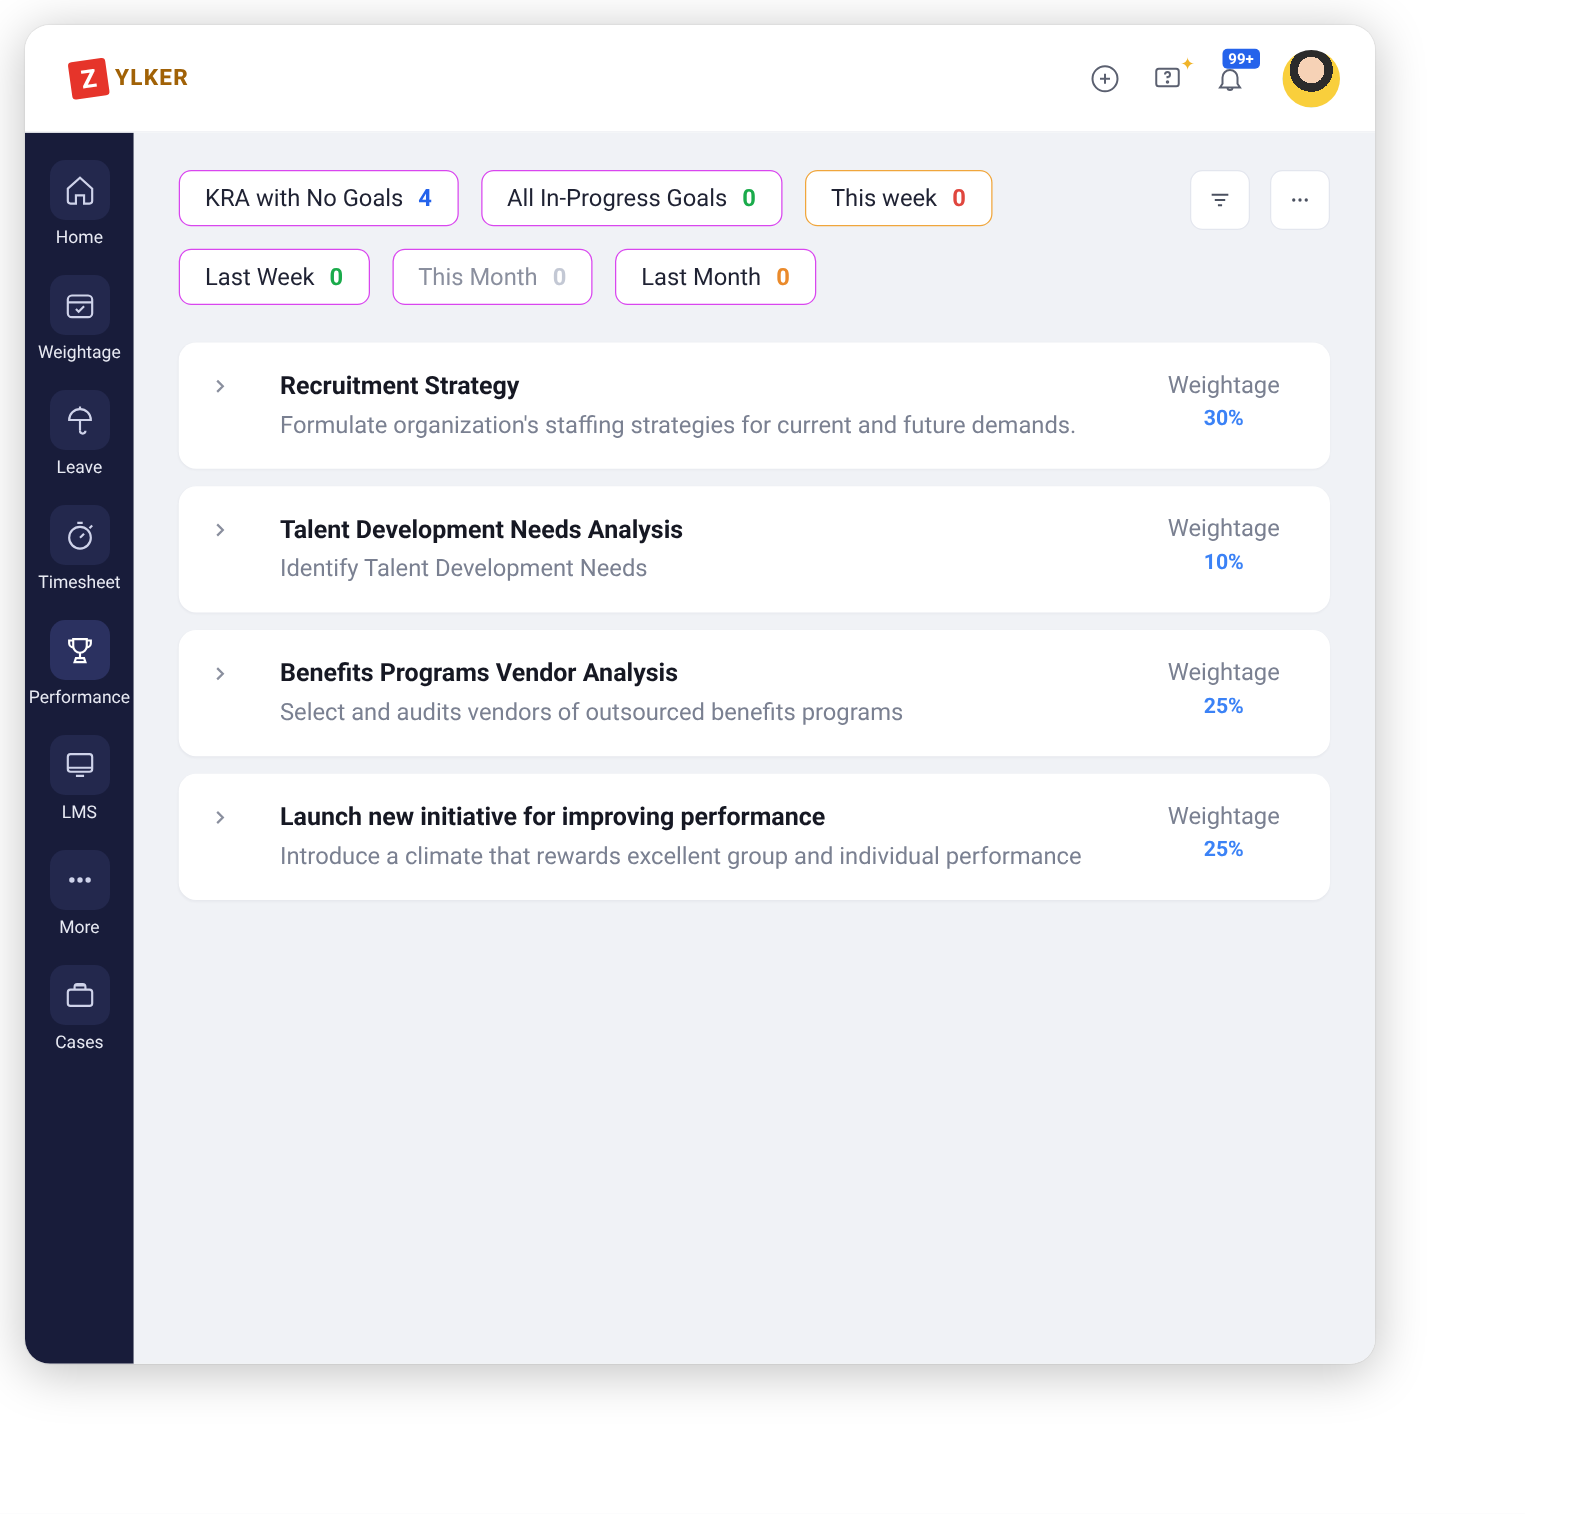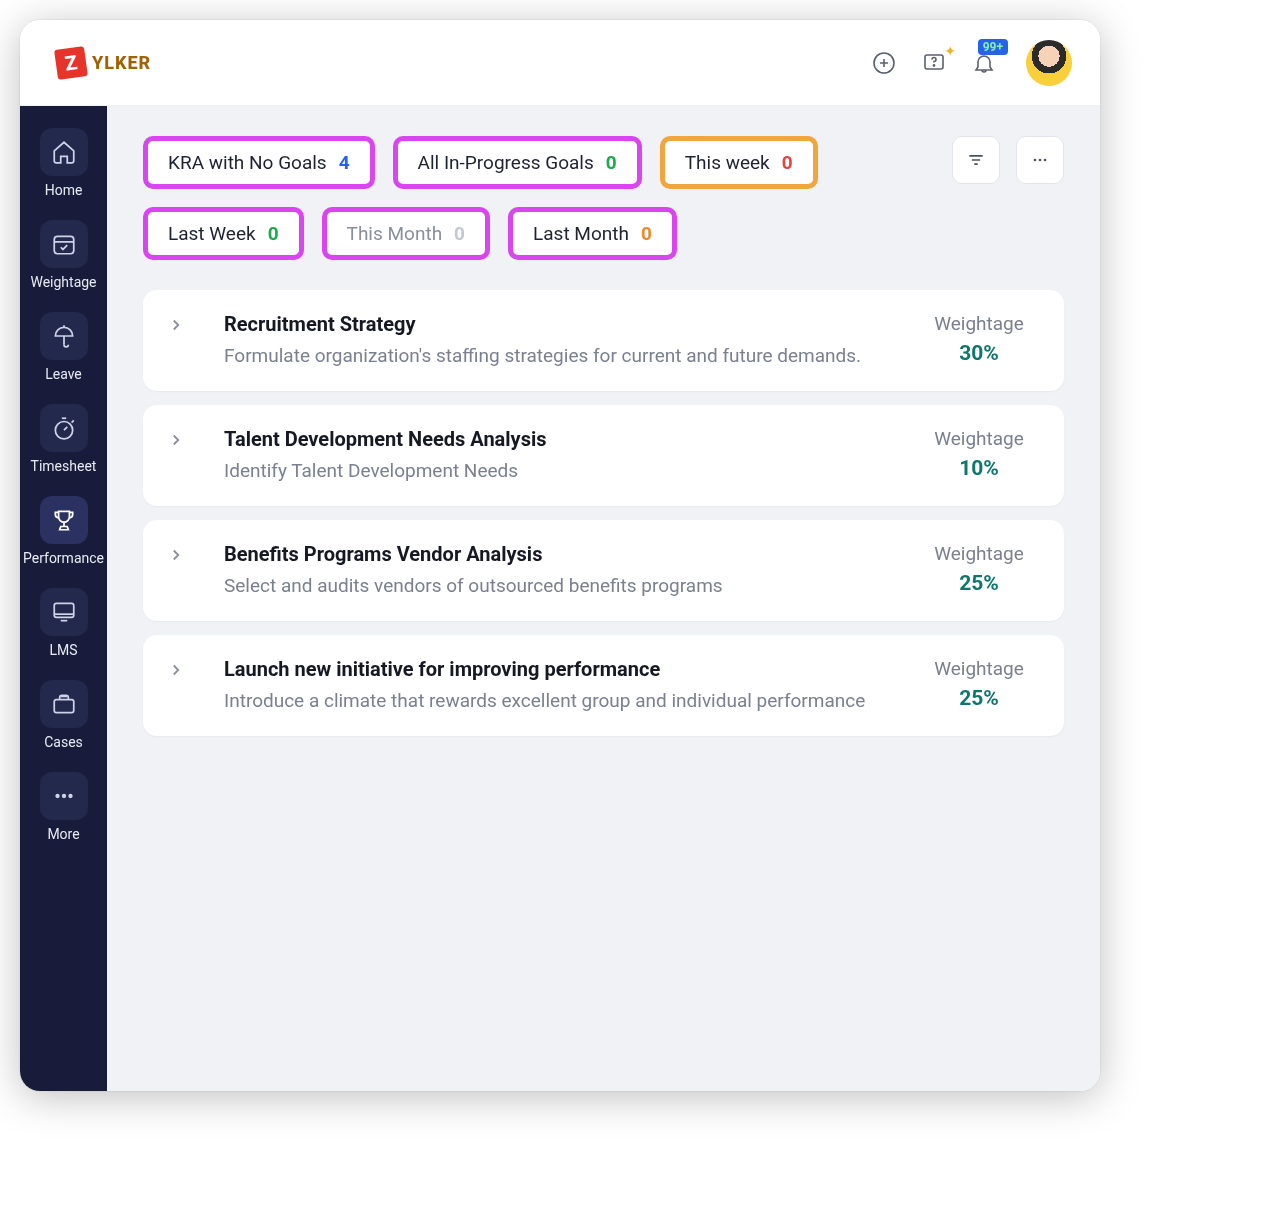--- a/index.html
+++ b/index.html
@@ -44,21 +44,21 @@
   .header-actions { display: flex; align-items: center; gap: 22px; }
   .header-icon {
     width: 28px; height: 28px; display: flex; align-items: center; justify-content: center;
     color: #5b6070; cursor: pointer;
   }
   .help-wrap { position: relative; }
   .help-spark { position: absolute; top: -6px; right: -8px; color: #f0b429; font-size: 14px; }
   .bell-wrap { position: relative; }
   .bell-badge {
     position: absolute; top: -10px; right: -10px;
-    background: #2563eb; color: #86efac; font-size: 12px; font-weight: 700;
+    background: #2563eb; color: #ffffff; font-size: 12px; font-weight: 700;
     padding: 1px 5px; border-radius: 4px;
   }
   .avatar {
     width: 46px; height: 46px; border-radius: 50%;
     background: radial-gradient(circle at 50% 35%, #f6d2b6 0 28%, #2b2b2b 28% 46%, #f9cf3c 46% 100%);
     background-color: #2fb4ee;
     margin-left: 6px;
     cursor: pointer;
   }
 
@@ -94,21 +94,21 @@
   }
 
   .filters {
     display: flex; flex-wrap: wrap; gap: 16px 18px;
     align-items: flex-start;
     margin-bottom: 30px;
   }
   .filters-row { display: flex; flex-wrap: wrap; gap: 18px 18px; max-width: 720px; }
   .chip {
     background: #fff;
-    border: 5px solid #d946ef;
+    border: 1px solid #d946ef;
     border-radius: 10px;
     padding: 10px 20px;
     font-size: 19px;
     color: #1f2233;
     display: flex; align-items: flex-start; gap: 12px;
     cursor: pointer;
   }
   .chip.active { border-color: #f0a63c; }
   .chip .count { font-weight: 700; }
   .count-blue { color: #2563eb; }
@@ -132,21 +132,21 @@
     align-items: flex-start;
     gap: 33px;
     box-shadow: 0 1px 2px rgba(16,20,40,0.04);
   }
   .card-chevron { width: 24px; color: #8a8f9e; margin-top: 4px; flex-shrink: 0; cursor: pointer; }
   .card-body { flex: 1; min-width: 0; }
   .card-title { font-size: 20px; font-weight: 700; color: #161823; margin-bottom: 8px; }
   .card-desc { font-size: 19px; color: #7a8091; white-space: nowrap; overflow: hidden; text-overflow: clip; }
   .card-right { text-align: center; width: 110px; flex-shrink: 0; }
   .weightage-label { font-size: 19px; color: #7a8091; margin-bottom: 6px; }
-  .weightage-val { font-size: 21px; font-weight: 700; color: #0f766e; }
+  .weightage-val { font-size: 17px; font-weight: 700; color: #3b82f6; }
 
   svg { display: block; }
 </style>
 </head>
 <body>
 
 <div class="app-frame">
 
   <div class="header">
     <div class="logo">
@@ -241,37 +241,37 @@
             <svg width="26" height="26" viewBox="0 0 24 24" fill="none" stroke="currentColor" stroke-width="1.6">
               <rect x="3" y="4" width="18" height="13" rx="2"></rect>
               <line x1="3" y1="14" x2="21" y2="14"></line>
               <line x1="9" y1="20" x2="15" y2="20"></line>
             </svg>
           </div>
           <div class="side-label">LMS</div>
         </div>
         <div class="side-item">
           <div class="side-icon">
-            <svg width="26" height="26" viewBox="0 0 24 24" fill="none" stroke="currentColor" stroke-width="1.6">
-              <rect x="3" y="8" width="18" height="12" rx="2"></rect>
-              <path d="M8 8V6a2 2 0 0 1 2-2h4a2 2 0 0 1 2 2v2"></path>
-              <line x1="9" y1="5" x2="15" y2="5"></line>
-            </svg>
-          </div>
-          <div class="side-label">Cases</div>
-        </div>
-        <div class="side-item">
-          <div class="side-icon">
             <svg width="26" height="26" viewBox="0 0 24 24" fill="currentColor">
               <circle cx="6" cy="12" r="2"></circle>
               <circle cx="12" cy="12" r="2"></circle>
               <circle cx="18" cy="12" r="2"></circle>
             </svg>
           </div>
           <div class="side-label">More</div>
+        </div>
+        <div class="side-item">
+          <div class="side-icon">
+            <svg width="26" height="26" viewBox="0 0 24 24" fill="none" stroke="currentColor" stroke-width="1.6">
+              <rect x="3" y="8" width="18" height="12" rx="2"></rect>
+              <path d="M8 8V6a2 2 0 0 1 2-2h4a2 2 0 0 1 2 2v2"></path>
+              <line x1="9" y1="5" x2="15" y2="5"></line>
+            </svg>
+          </div>
+          <div class="side-label">Cases</div>
         </div>
       </div>
 
     <div class="main">
 
       <div class="filters">
         <div class="filters-row" id="filters-row">
             <div class="chip">
               <span>KRA with No Goals</span>
               <span class="count count-blue">4</span>

